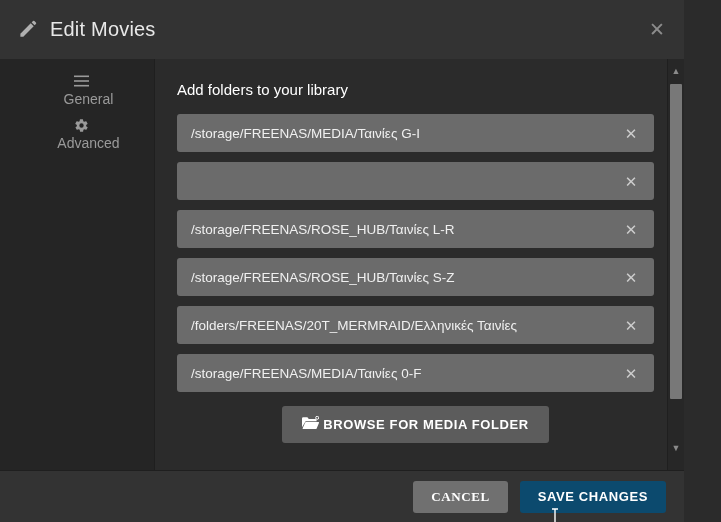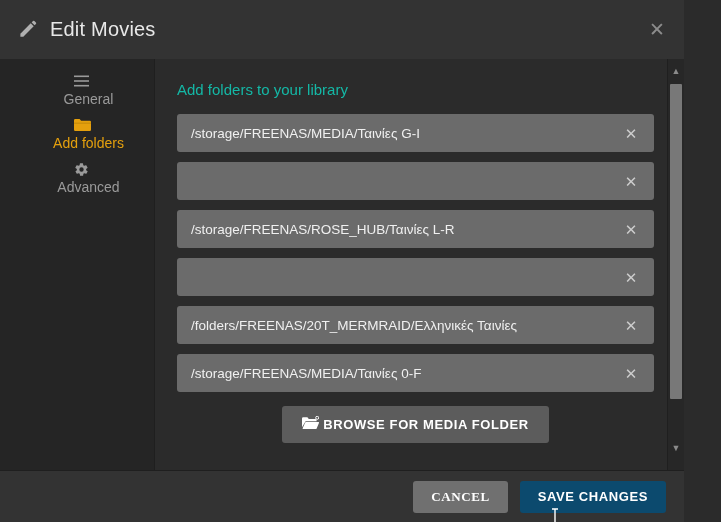--- a/index.html
+++ b/index.html
@@ -101,21 +101,21 @@
   
   .content {
     flex: 1 1 auto;
     min-width: 0;
     padding: 22px 30px 0 22px;
     position: relative;
     overflow: hidden;
   }
   .content-heading {
     font-size: 15px;
-    color: #14b8a6;
+    color: #ffffff;
     margin-bottom: 16px;
   }
 
   .folder-row {
     position: relative;
     height: 38px;
     margin-bottom: 10px;
     background: #6b6b6b;
     border-radius: 3px;
     display: flex;
@@ -263,29 +263,20 @@
         <span class="side-ico">
           <svg width="15" height="12" viewBox="0 0 15 12">
             <rect x="0" y="0.5" width="15" height="1.6" fill="#9a9a9a"></rect>
             <rect x="0" y="5.2" width="15" height="1.6" fill="#9a9a9a"></rect>
             <rect x="0" y="9.9" width="15" height="1.6" fill="#9a9a9a"></rect>
           </svg>
         </span>
         <span class="side-label">General</span>
       </div>
 
-      <div class="side-item active">
-        <span class="side-ico">
-          <svg width="17" height="14" viewBox="0 0 17 14">
-            <path d="M0 2.2A1.2 1.2 0 0 1 1.2 1h4.4l1.5 1.8h8.7A1.2 1.2 0 0 1 17 4v7.8A1.2 1.2 0 0 1 15.8 13H1.2A1.2 1.2 0 0 1 0 11.8z" fill="#e5a00d"></path>
-            <path d="M0 4.6h17v1.2H0z" fill="#c98c0b"></path>
-          </svg>
-        </span>
-        <span class="side-label">Add folders</span>
-      </div>
 
       <div class="side-item">
         <span class="side-ico">
           <svg width="15" height="15" viewBox="0 0 24 24">
             <path fill="#9a9a9a" d="M19.4 13a7.6 7.6 0 0 0 0-2l2.1-1.6a.5.5 0 0 0 .1-.6l-2-3.5a.5.5 0 0 0-.6-.2l-2.5 1a7.3 7.3 0 0 0-1.7-1l-.4-2.6a.5.5 0 0 0-.5-.4h-4a.5.5 0 0 0-.5.4l-.4 2.6a7.3 7.3 0 0 0-1.7 1l-2.5-1a.5.5 0 0 0-.6.2l-2 3.5a.5.5 0 0 0 .1.6L4.6 11a7.6 7.6 0 0 0 0 2l-2.1 1.6a.5.5 0 0 0-.1.6l2 3.5a.5.5 0 0 0 .6.2l2.5-1a7.3 7.3 0 0 0 1.7 1l.4 2.6a.5.5 0 0 0 .5.4h4a.5.5 0 0 0 .5-.4l.4-2.6a7.3 7.3 0 0 0 1.7-1l2.5 1a.5.5 0 0 0 .6-.2l2-3.5a.5.5 0 0 0-.1-.6zM12 15.5A3.5 3.5 0 1 1 15.5 12 3.5 3.5 0 0 1 12 15.5z"></path>
           </svg>
         </span>
         <span class="side-label">Advanced</span>
       </div>
 
@@ -299,20 +290,21 @@
         <span class="folder-del">✕</span>
       </div>
       <div class="folder-row">
         <span class="folder-del">✕</span>
       </div>
       <div class="folder-row">
         <span class="folder-path">/storage/FREENAS/ROSE_HUB/Ταινίες L-R</span>
         <span class="folder-del">✕</span>
       </div>
       <div class="folder-row">
+        <span class="folder-path">/storage/FREENAS/ROSE_HUB/Ταινίες S-Z</span>
         <span class="folder-del">✕</span>
       </div>
       <div class="folder-row">
         <span class="folder-path">/folders/FREENAS/20T_MERMRAID/Ελληνικές Ταινίες</span>
         <span class="folder-del">✕</span>
       </div>
       <div class="folder-row">
         <span class="folder-path">/storage/FREENAS/MEDIA/Ταινίες 0-F</span>
         <span class="folder-del">✕</span>
       </div>

